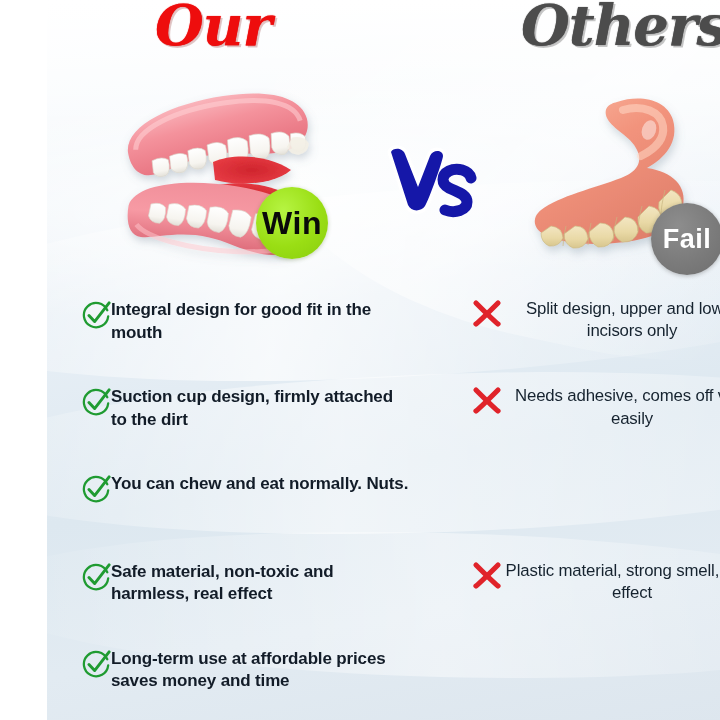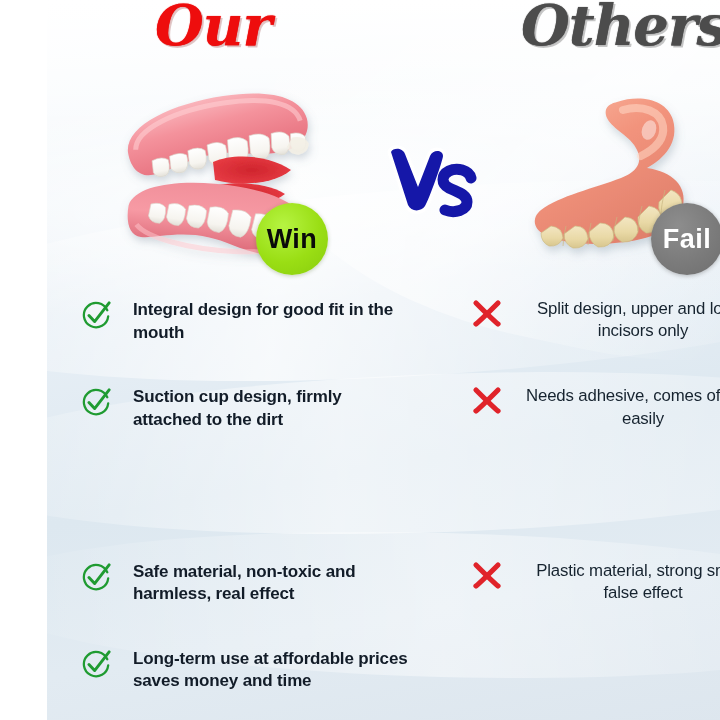--- a/index.html
+++ b/index.html
@@ -118,25 +118,25 @@
     position: absolute;
     border-radius: 50%;
     display: flex;
     align-items: center;
     justify-content: center;
     z-index: 8;
     font-weight: bold;
     letter-spacing: 0.5px;
   }
   .badge-win {
-    left: 209px; top: 203px;
+    left: 209px; top: 187px;
     width: 72px; height: 72px;
     background: radial-gradient(circle at 38% 32%, #b6f442 0%, #9ade14 55%, #88cc0d 100%);
     color: #0a0a0a;
-    font-size: 27px;
+    font-size: 32px;
     box-shadow: 0 1px 4px rgba(60,90,10,0.28);
   }
   .badge-fail {
     left: 604px; top: 203px;
     width: 72px; height: 72px;
     background: radial-gradient(circle at 38% 32%, #8d8d8d 0%, #7b7b7b 55%, #6e6e6e 100%);
     color: #ffffff;
     font-size: 27px;
     box-shadow: 0 1px 4px rgba(40,40,40,0.3);
   }
@@ -153,21 +153,21 @@
   .frow {
     position: relative;
     height: 87.2px;
     width: 100%;
   }
   .cell {
     position: absolute;
     top: 0;
     display: flex;
     align-items: flex-start;
-    gap: 22px;
+    gap: 0;
   }
   .cell-pro  { left: 34px;  width: 330px; padding-top: 15px; }
   .cell-con  { left: 424px; width: 290px; padding-top: 14px; text-align: center; }
 
   .ico {
     flex: 0 0 auto;
     width: 30px;
     height: 30px;
     margin-top: 1px;
   }
@@ -369,20 +369,27 @@
       <div class="cell cell-con">
         <svg class="ico ico-con" viewBox="0 0 32 32">
           <path d="M5 6 C10 11, 22 23, 27 27" stroke="#e0232a" stroke-width="5.2" stroke-linecap="round" fill="none"></path>
           <path d="M27 6 C22 11, 10 23, 5 27" stroke="#e0232a" stroke-width="5.2" stroke-linecap="round" fill="none"></path>
         </svg>
         <div class="ftext ftext-con">Needs adhesive, comes off very easily</div>
       </div>
     </div>
 
     <div class="frow">
+      <div class="cell cell-pro">
+        <svg class="ico" viewBox="0 0 32 32">
+          <path d="M28 11 A13 13 0 1 0 29 17.5" fill="none" stroke="#1f9b31" stroke-width="2.4" stroke-linecap="round"></path>
+          <path d="M8.5 16.5 L14.5 23 L30 3" fill="none" stroke="#1f9b31" stroke-width="3.1" stroke-linecap="round" stroke-linejoin="round"></path>
+        </svg>
+        <div class="ftext ftext-pro">You can chew and eat normally. Nuts.</div>
+      </div>
     </div>
 
     <div class="frow">
       <div class="cell cell-pro">
         <svg class="ico" viewBox="0 0 32 32">
           <path d="M28 11 A13 13 0 1 0 29 17.5" fill="none" stroke="#1f9b31" stroke-width="2.4" stroke-linecap="round"></path>
           <path d="M8.5 16.5 L14.5 23 L30 3" fill="none" stroke="#1f9b31" stroke-width="3.1" stroke-linecap="round" stroke-linejoin="round"></path>
         </svg>
         <div class="ftext ftext-pro">Safe material, non-toxic and harmless, real effect</div>
       </div>

